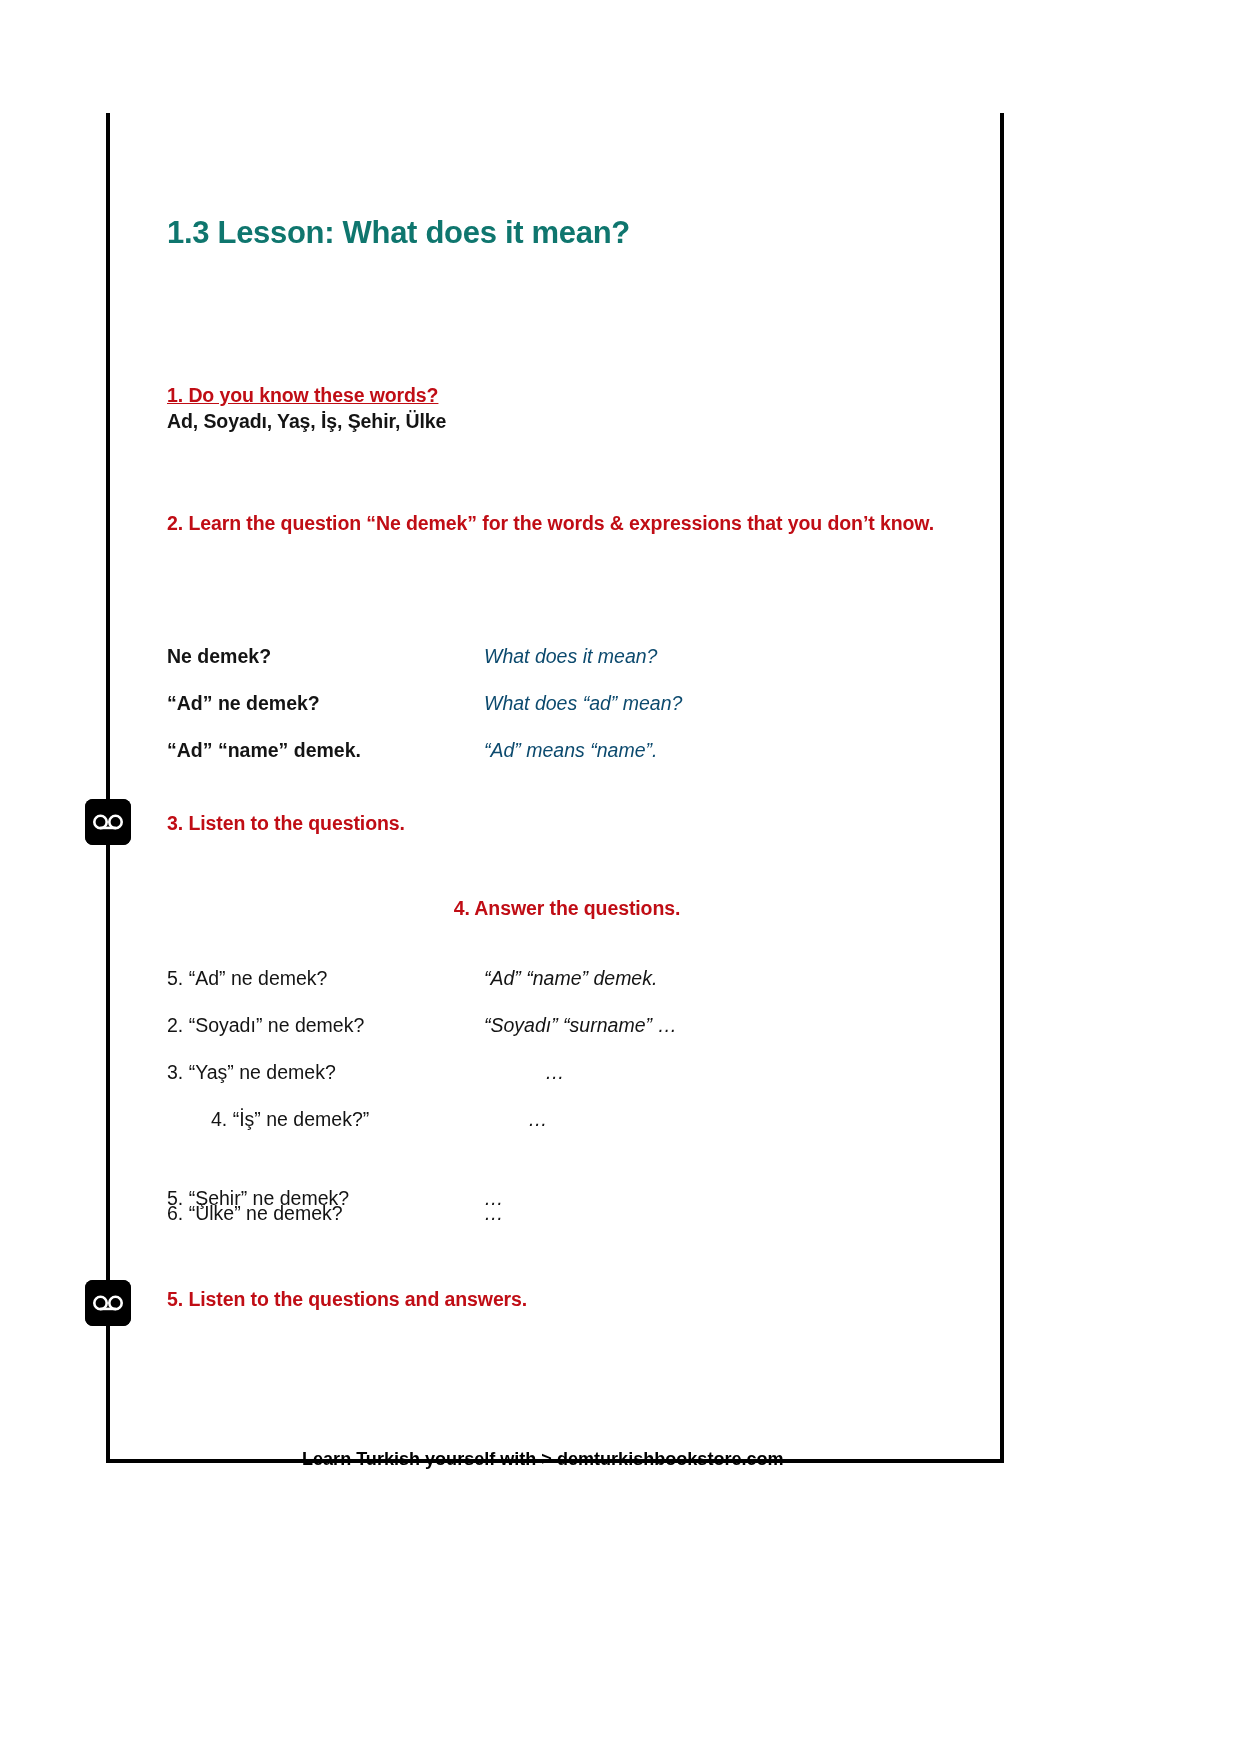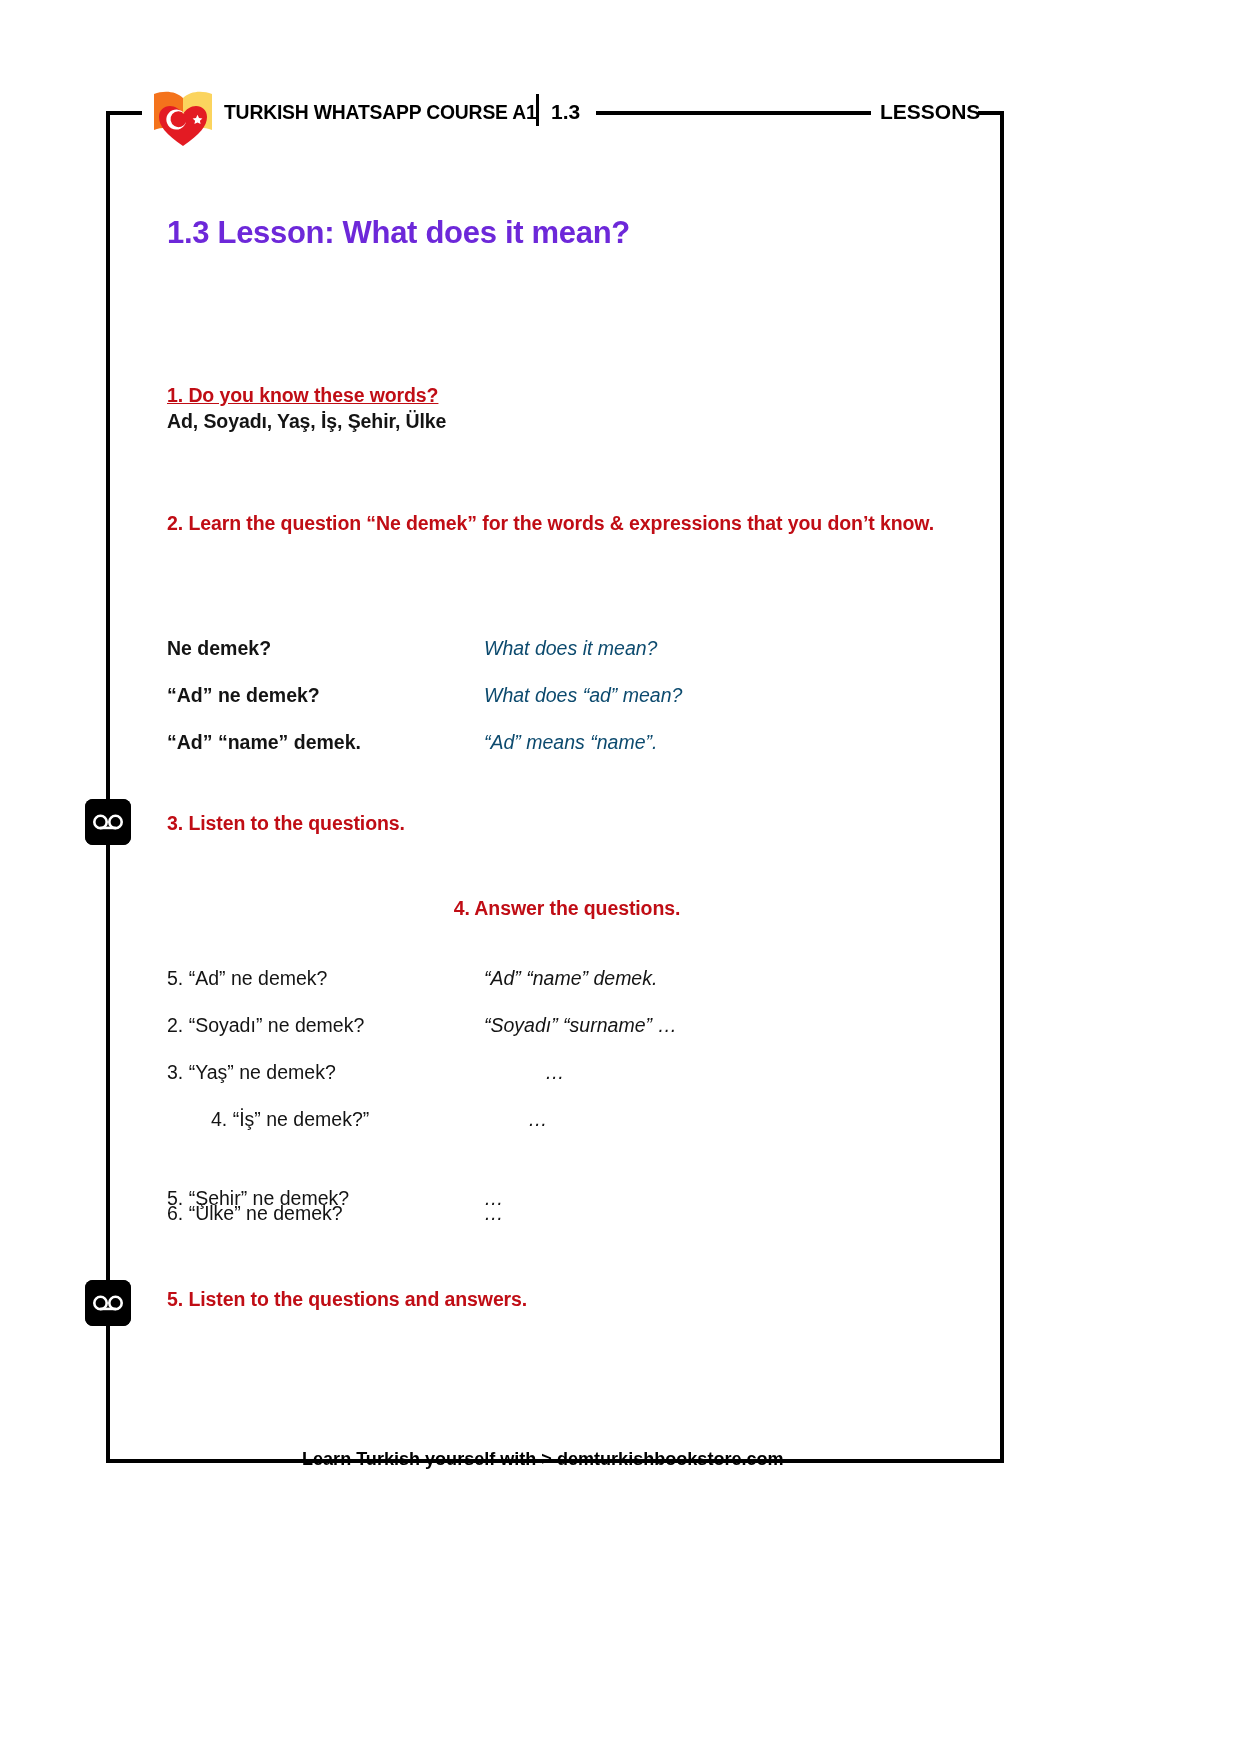--- a/index.html
+++ b/index.html
@@ -142,21 +142,21 @@
     top: 0;
     width: 820px;
   }
 
   .page-title {
     position: absolute;
     left: 0;
     top: 215px;
     font-size: 31px;
     font-weight: 700;
-    color: #6d28d9;
+    color: #0f766e;
     letter-spacing: -0.3px;
     white-space: nowrap;
   }
 
   .sec-head {
     position: absolute;
     left: 0;
     font-size: 19.5px;
     font-weight: 700;
     color: #c00d15;
@@ -173,20 +173,21 @@
     letter-spacing: -0.1px;
     white-space: nowrap;
   }
 
   
   .prow {
     position: absolute;
     left: 0;
     width: 800px;
     height: 42px;
+    margin-top: 8px;
   }
   .prow .tr {
     position: absolute;
     left: 0;
     top: 0;
     font-size: 19.5px;
     font-weight: 700;
     color: #141414;
     white-space: nowrap;
   }
@@ -276,45 +277,20 @@
 </style>
 </head>
 <body>
 
 <div class="page">
 
   <div class="frame-left"></div>
   <div class="frame-right"></div>
   <div class="frame-bottom"></div>
 
-  <div class="header">
-    <div class="hdr-rule-left"></div>
-
-    <div class="logo">
-      <svg width="74" height="74" viewBox="0 0 74 74" xmlns="http://www.w3.org/2000/svg">
-
-        <path d="M8 16 C18 12 30 13 37 20 L37 56 C30 49 18 48 8 52 Z" fill="#F4731C"></path>
-
-        <path d="M66 16 C56 12 44 13 37 20 L37 56 C44 49 56 48 66 52 Z" fill="#FBD45E"></path>
-
-        <path d="M37 68 C20 56 13 48 13 39 C13 32 18 28 24 28 C29 28 34 31 37 36 C40 31 45 28 50 28 C56 28 61 32 61 39 C61 48 54 56 37 68 Z" fill="#E31B23"></path>
-
-        <path d="M40 44 a10 10 0 1 1 -1.5 -8.2 a8 8 0 1 0 1.5 8.2 Z" fill="#ffffff"></path>
-
-        <path d="M51.5 36.8 l1.5 3.2 3.4 .4 -2.5 2.3 .7 3.4 -3.1 -1.7 -3.1 1.7 .7 -3.4 -2.5 -2.3 3.4 -.4 Z" fill="#ffffff"></path>
-      </svg>
-    </div>
-
-    <div class="hdr-title">TURKISH WHATSAPP COURSE A1</div>
-    <div class="hdr-divider"></div>
-    <div class="hdr-lesson-num">1.3</div>
-    <div class="hdr-rule-mid"></div>
-    <div class="hdr-right-label">LESSONS</div>
-    <div class="hdr-rule-right"></div>
-  </div>
 
   <div class="content">
 
     <div class="page-title">1.3 Lesson: What does it mean?</div>
 
     <div class="sec-head" style="top:374px;text-decoration:underline;">1. Do you know these words?</div>
     <div class="black-bold" style="top:410px;">Ad, Soyadı, Yaş, İş, Şehir, Ülke</div>
 
     <div class="sec-head" style="top:502px;">2. Learn the question “Ne demek” for the words &amp; expressions that you don’t know.</div>
 

